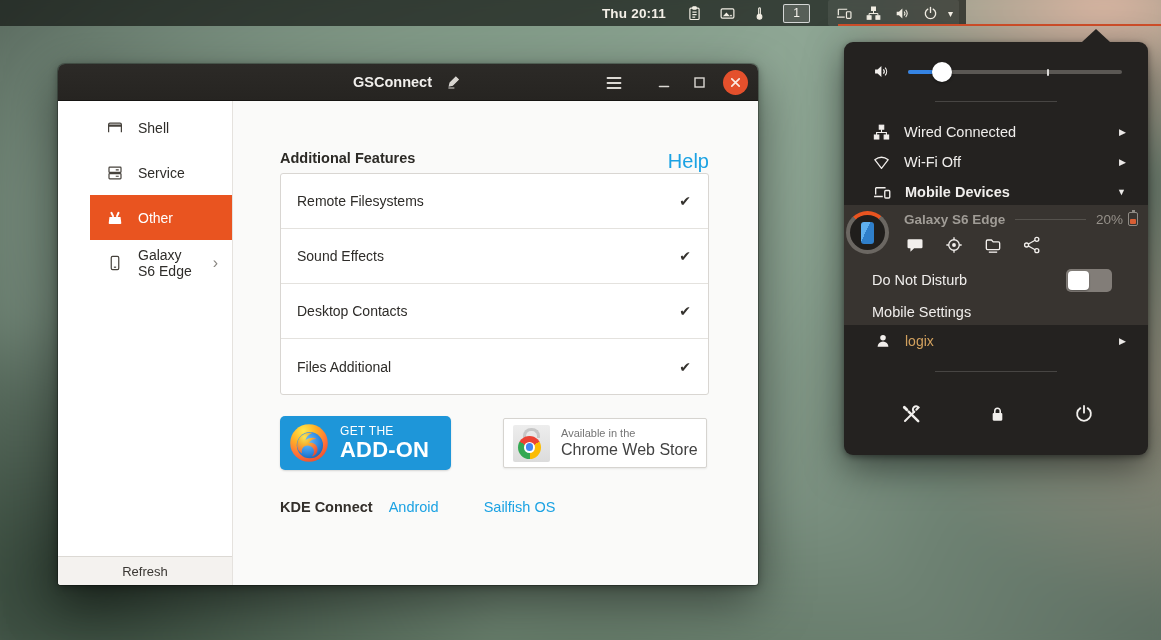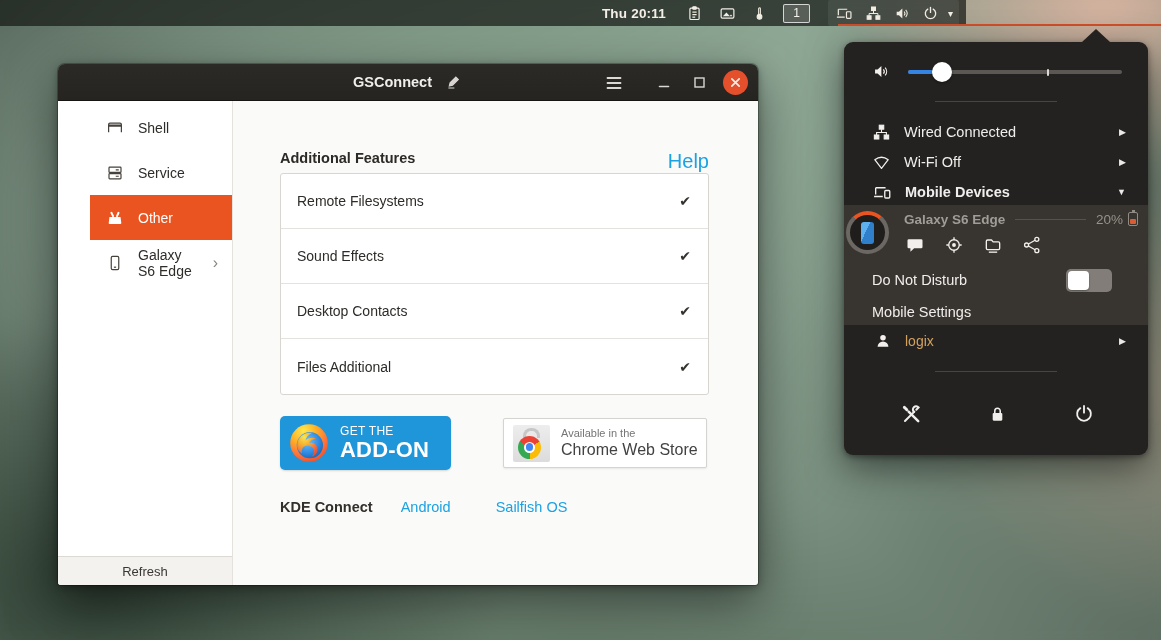--- a/index.html
+++ b/index.html
@@ -92,21 +92,21 @@
     display:flex; align-items:center; justify-content:center; }
   .chrome-ball .cw { width:11px; height:11px; border-radius:50%; background:#fff;
     display:flex; align-items:center; justify-content:center; }
   .chrome-ball .cb { width:7.5px; height:7.5px; border-radius:50%; background:#4285f4; }
   .cws-text { margin-left:11px; line-height:1.2; }
   .cws-text .l1 { font-size:11px; color:#757575; }
   .cws-text .l2 { font-size:16px; color:#424242; }
   .links-row { margin-top:29px; display:flex; align-items:baseline; }
   .link-kde { font-size:14.5px; font-weight:700; color:#332f2b; }
   .link-blue { font-size:14.5px; color:#1ba2e3; }
-  .link-android { margin-left:28px; }
+  .link-android { margin-left:16px; }
   .link-sailfish { margin-left:45px; }
 
   
   .sysmenu { position:absolute; left:844px; top:42px; width:304px; height:413px;
     background:#242220; border-radius:9px; z-index:7; color:#f2f0ee;
     box-shadow:0 12px 36px rgba(0,0,0,.5), 0 2px 6px rgba(0,0,0,.4); }
   .notch { position:absolute; left:238px; top:-13px; width:0; height:0;
     border-left:14px solid transparent; border-right:14px solid transparent;
     border-bottom:13px solid #242220; }
   .micon { color:#f2efec; display:flex; }

